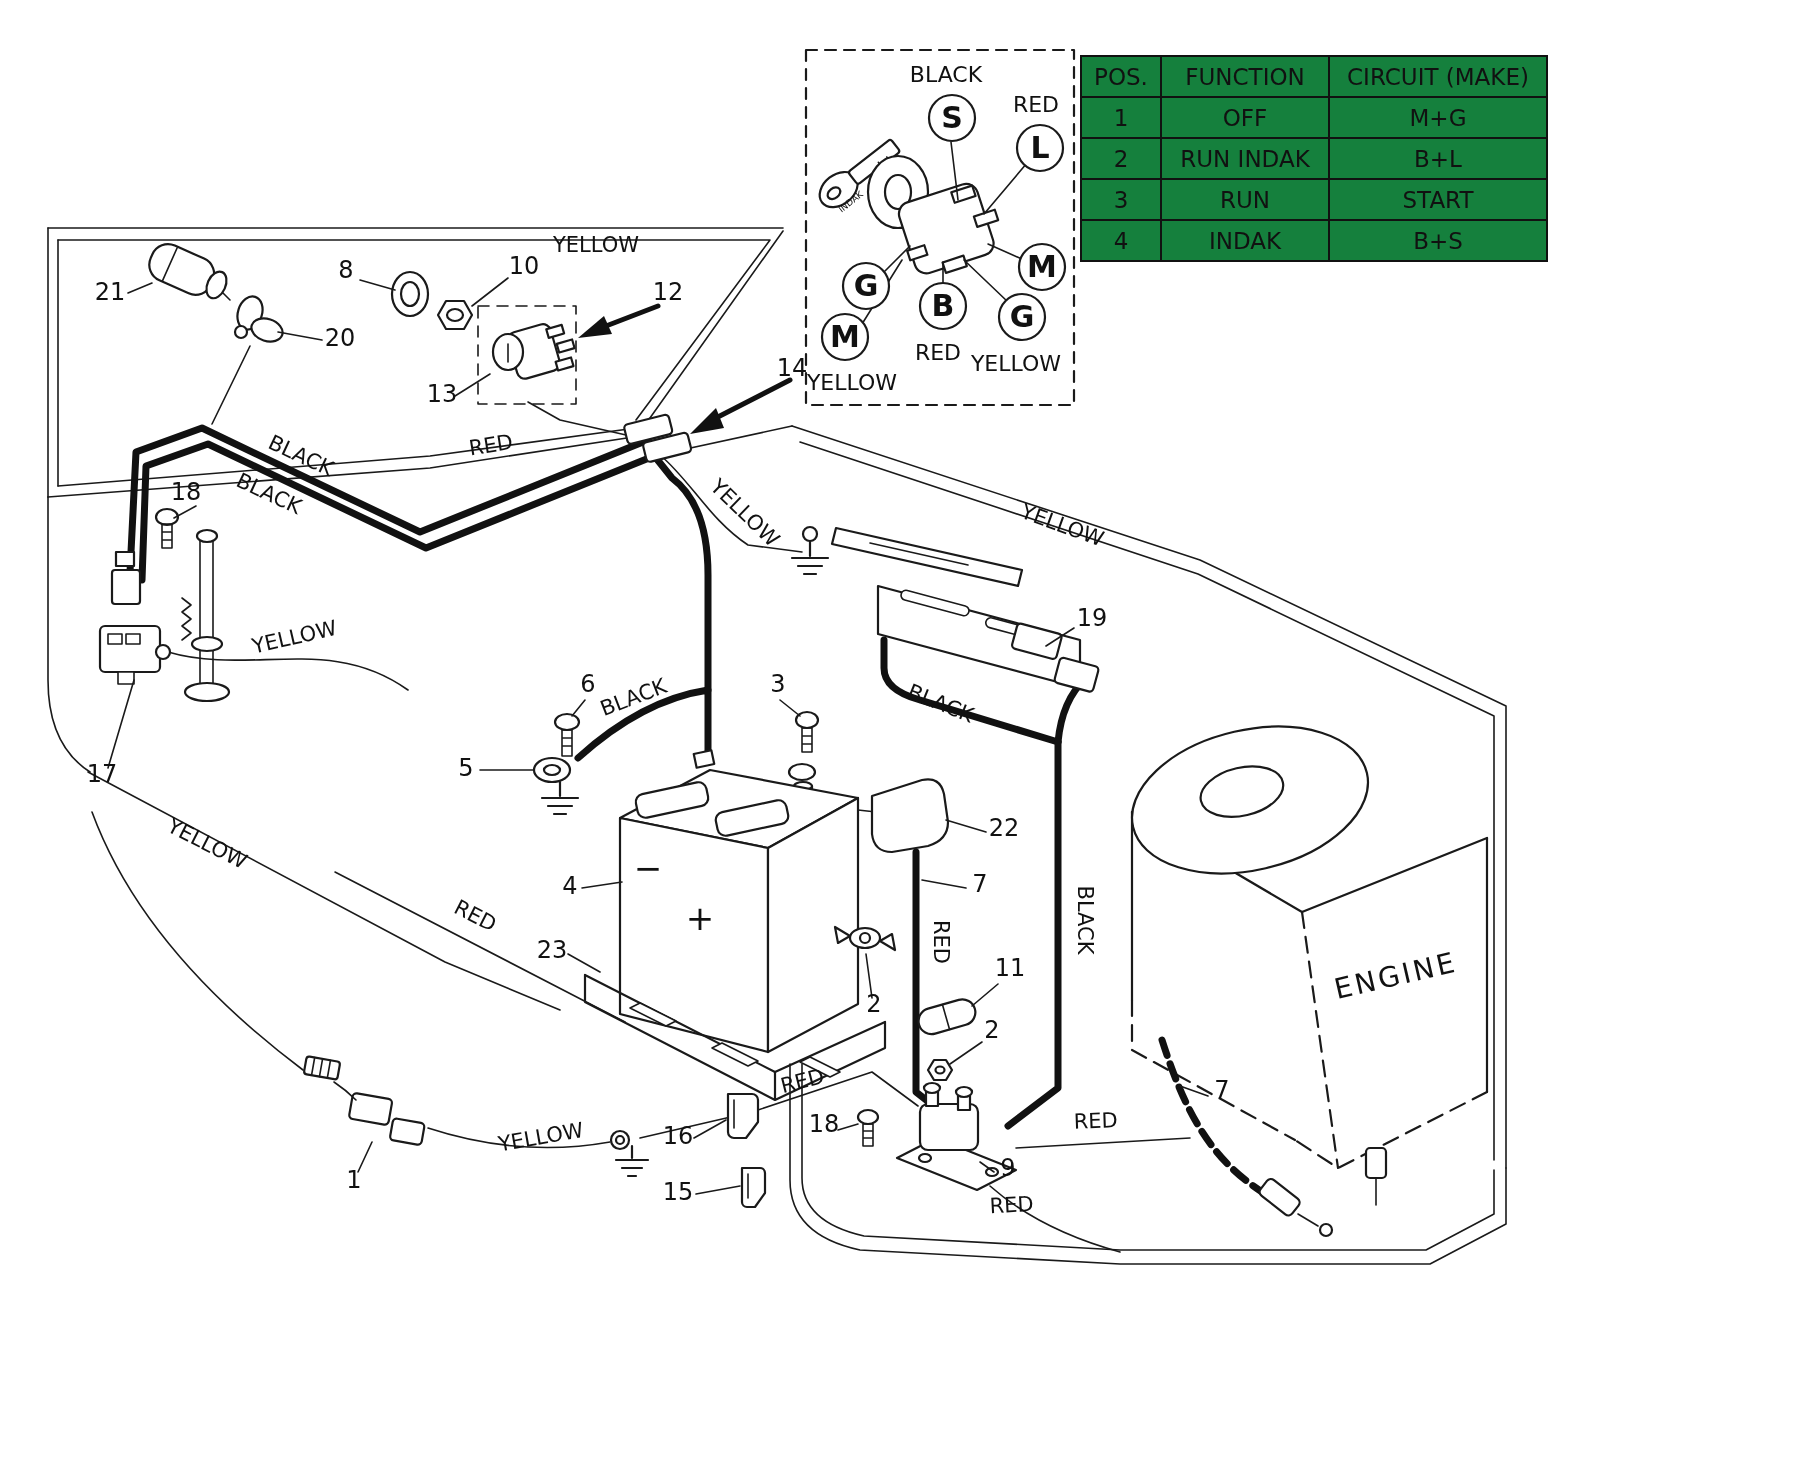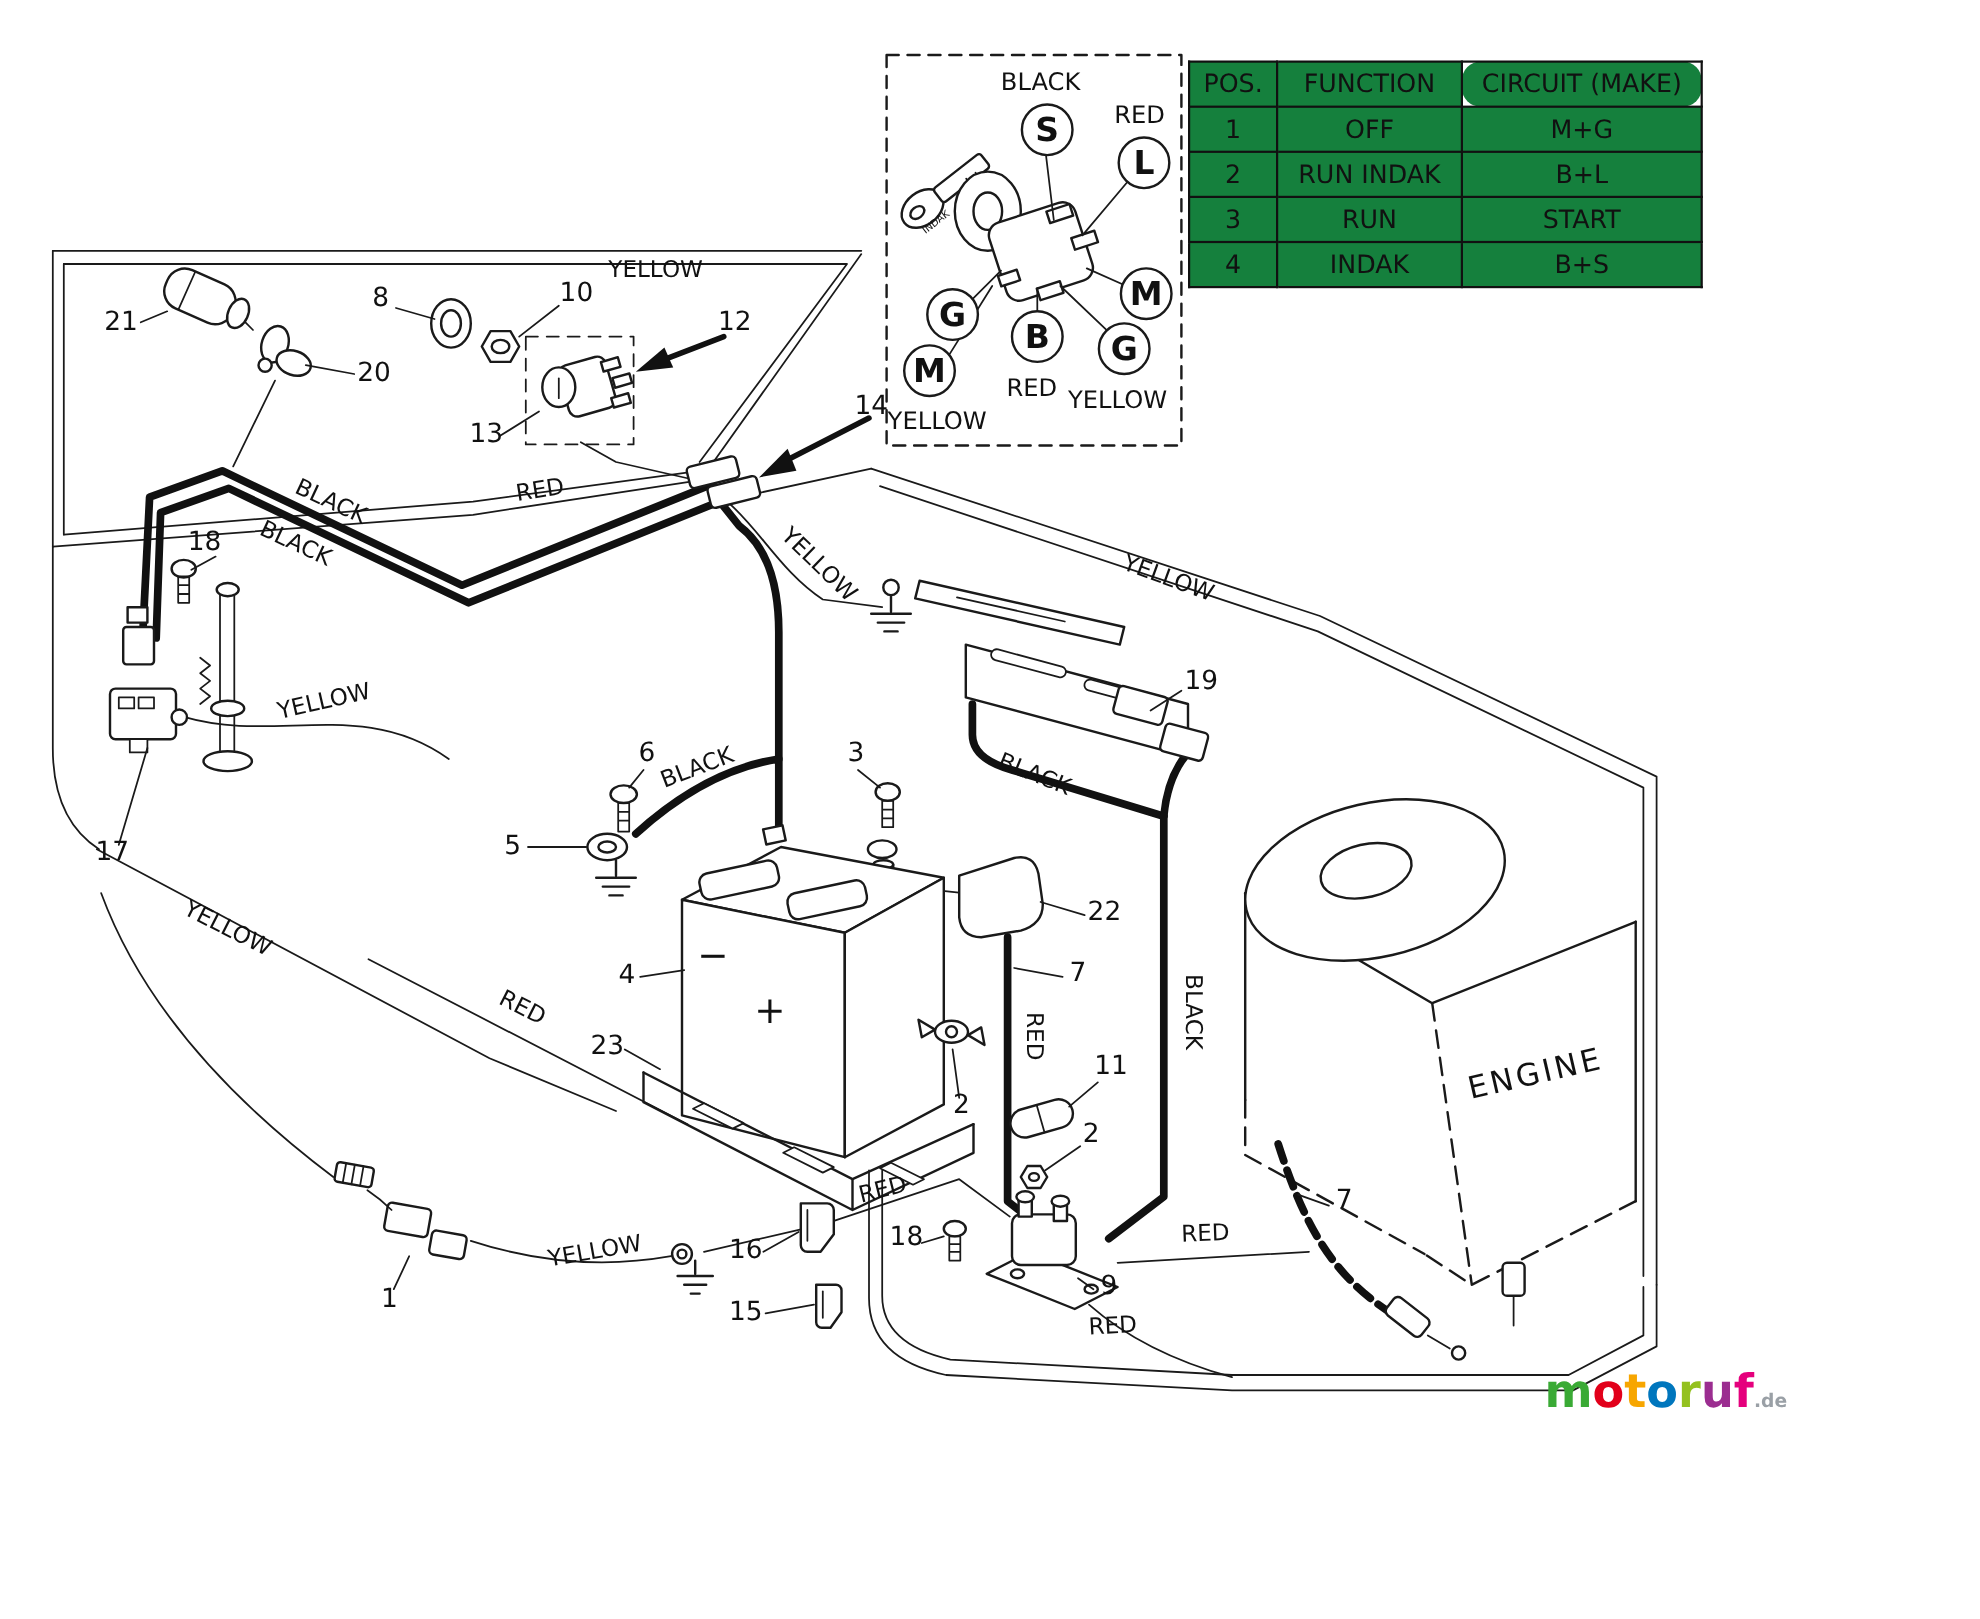--- a/index.html
+++ b/index.html
@@ -25,21 +25,21 @@
   .tiny    { font:9px "DejaVu Sans", sans-serif; fill:#111; }
   .plus    { font:34px "DejaVu Sans", sans-serif; fill:#111; }
   .engine-t{ font:28px "DejaVu Sans", sans-serif; fill:#111; letter-spacing:3px; }
 
   
   .spec-table { position:absolute; left:1080px; top:55px; border-collapse:collapse; background:#fff; }
   .spec-table th, .spec-table td {
     border:2.5px solid #111; font:23px "DejaVu Sans", sans-serif; font-weight:normal;
     text-align:center; vertical-align:middle; height:39px; padding:0 8px; background:#15803d; color:#111;
   }
-  .col-pos { width:62px; } .col-fn { width:150px; } .col-ck { width:200px;border-radius:17px; }
+  .col-pos { width:62px; } .col-fn { width:150px; } .col-ck { width:200px; }
 
   
   .watermark { position:absolute; left:1404px; top:1240px; font:bold 42px "DejaVu Sans", sans-serif; letter-spacing:0px; }
   .wm0{color:#3aaa35}.wm1{color:#e2001a}.wm2{color:#f7a600}.wm3{color:#0076bd}
   .wm4{color:#94c11f}.wm5{color:#9b2d90}.wm6{color:#e5007d}
   .wm-de { font:bold 17px "DejaVu Sans", sans-serif; color:#9aa0a6; }
 </style>
 </head>
 <body>
 
@@ -403,17 +403,14 @@
     <td>START</td>
   </tr>
   <tr>
     <td>4</td>
     <td>INDAK</td>
     <td>B+S</td>
   </tr>
 </tbody>
     </table>
 
-<div class="watermark">
-  <span class="wm0">m</span><span class="wm1">o</span><span class="wm2">t</span><span class="wm3">o</span><span class="wm4">r</span><span class="wm5">u</span><span class="wm6">f</span><span class="wm-de">.de</span>
+
 </div>
 
-</div>
-
 </body></html>

